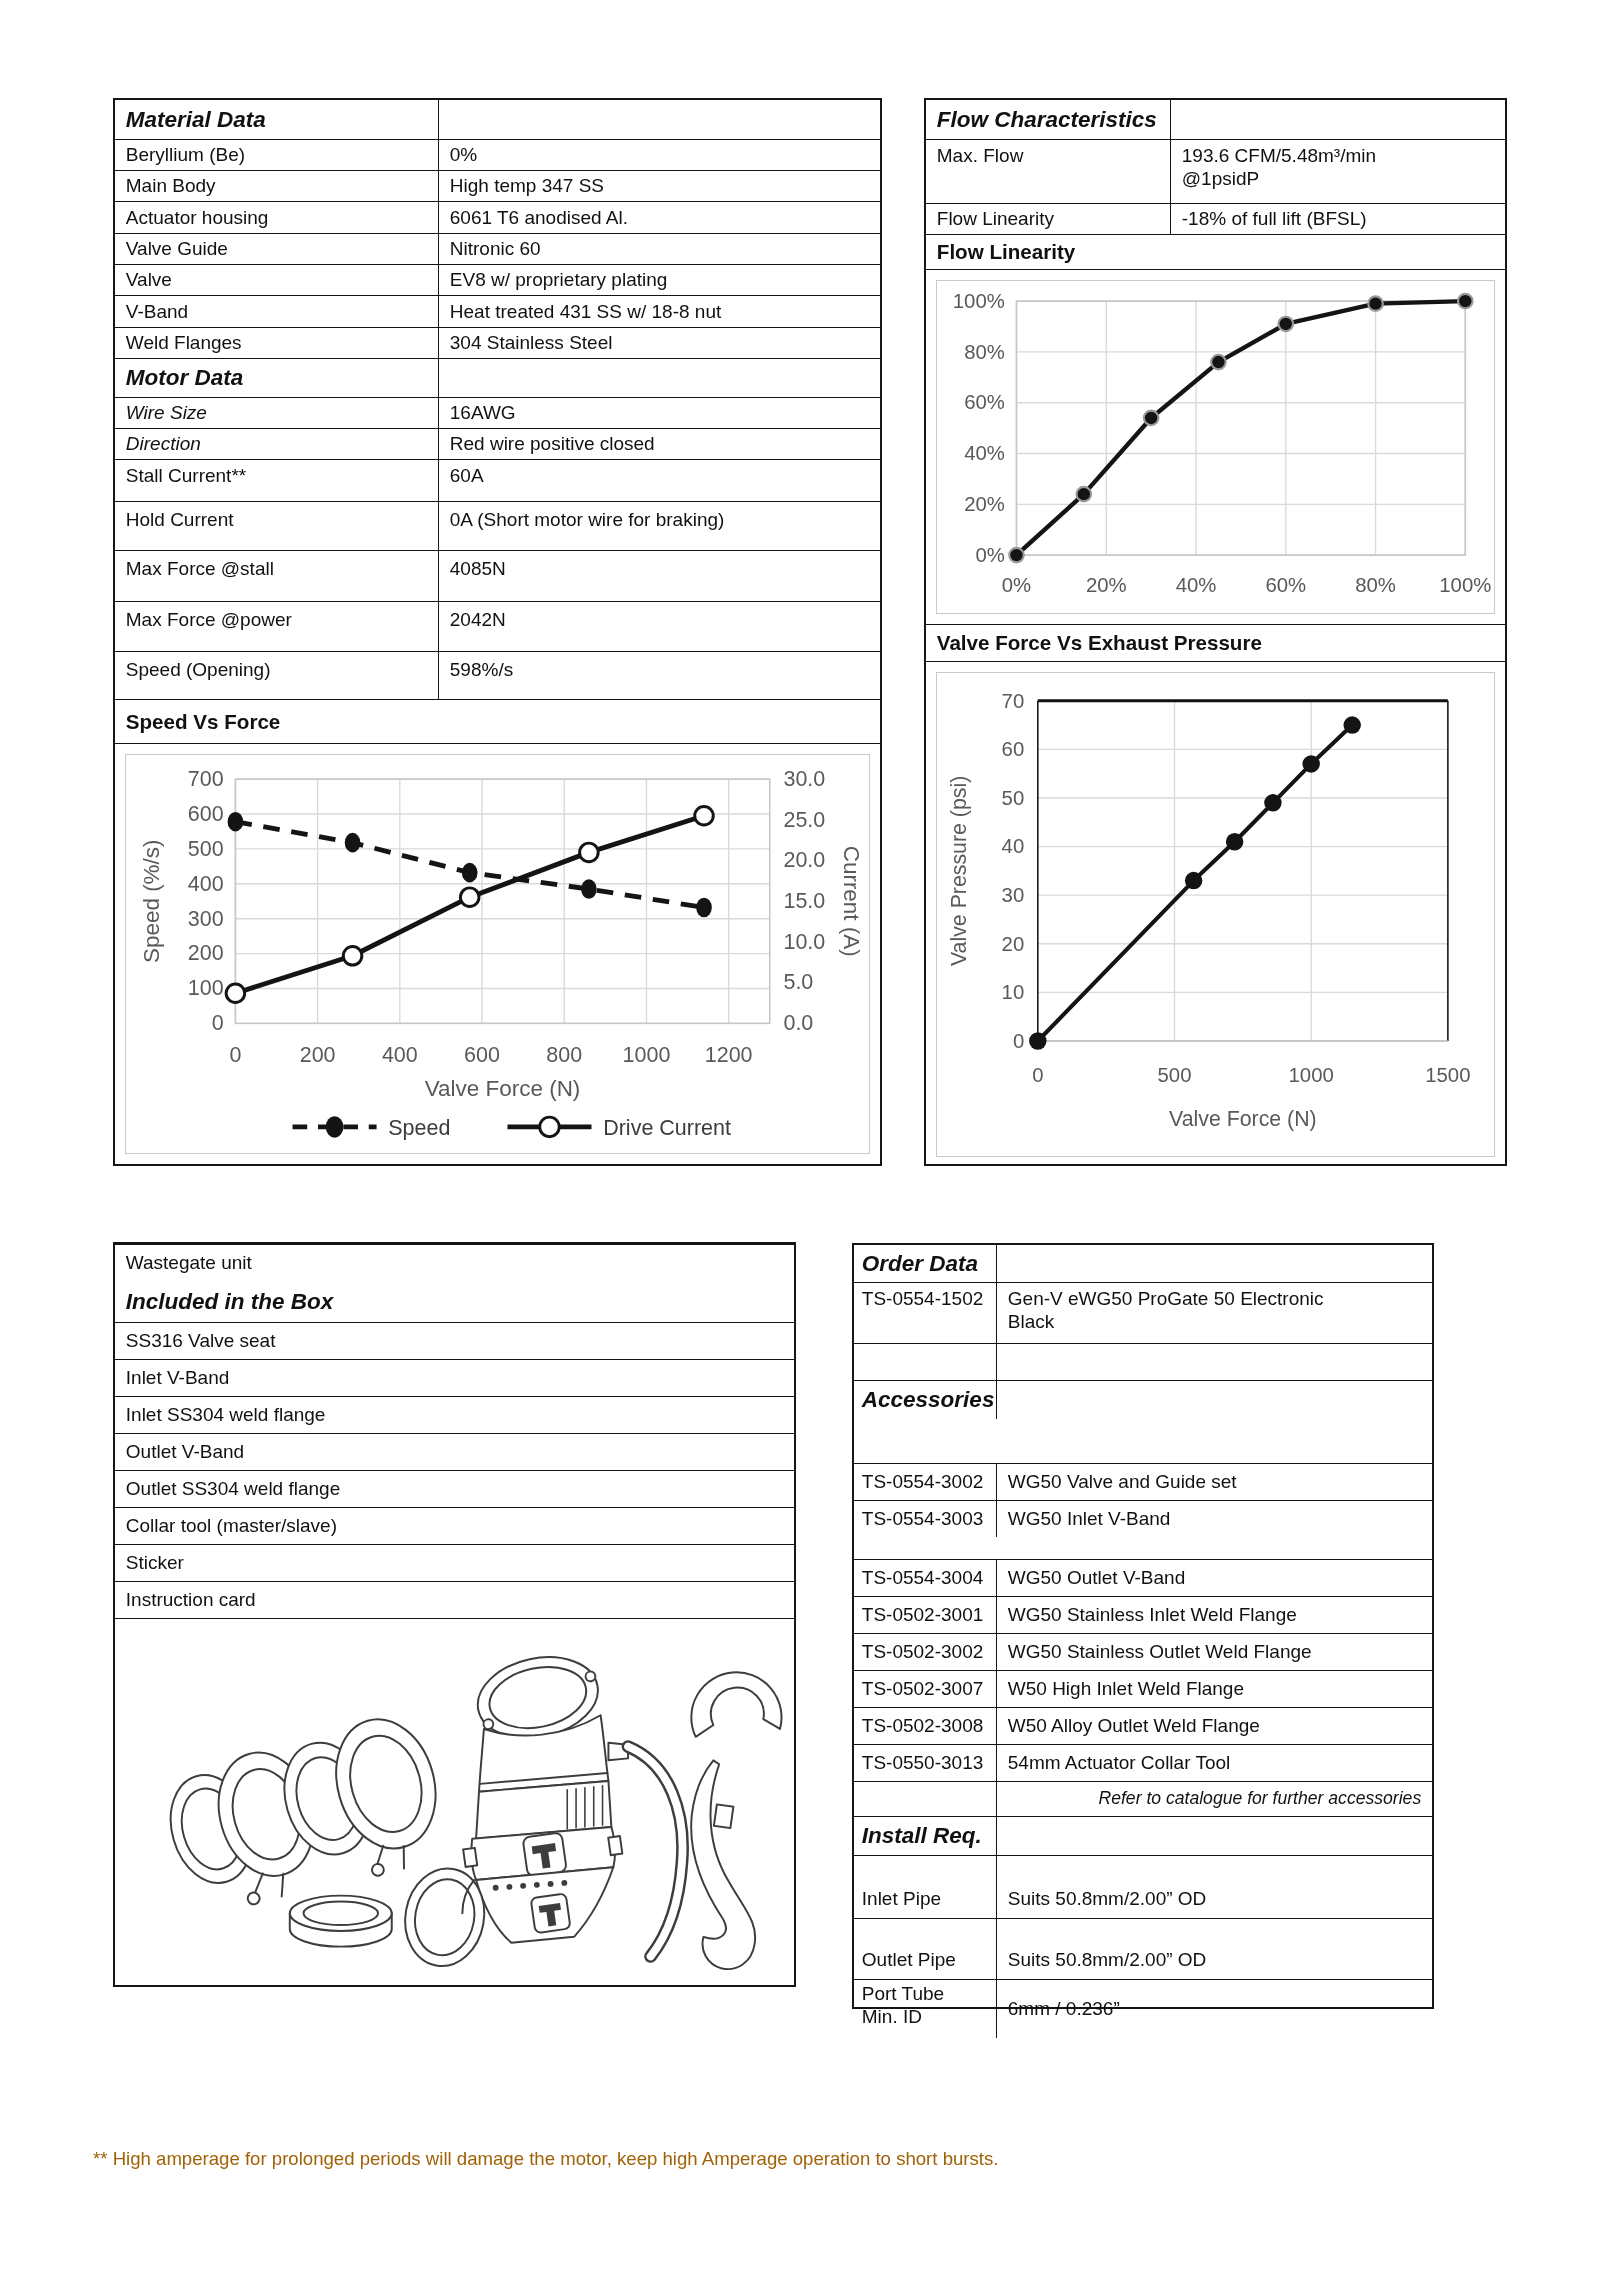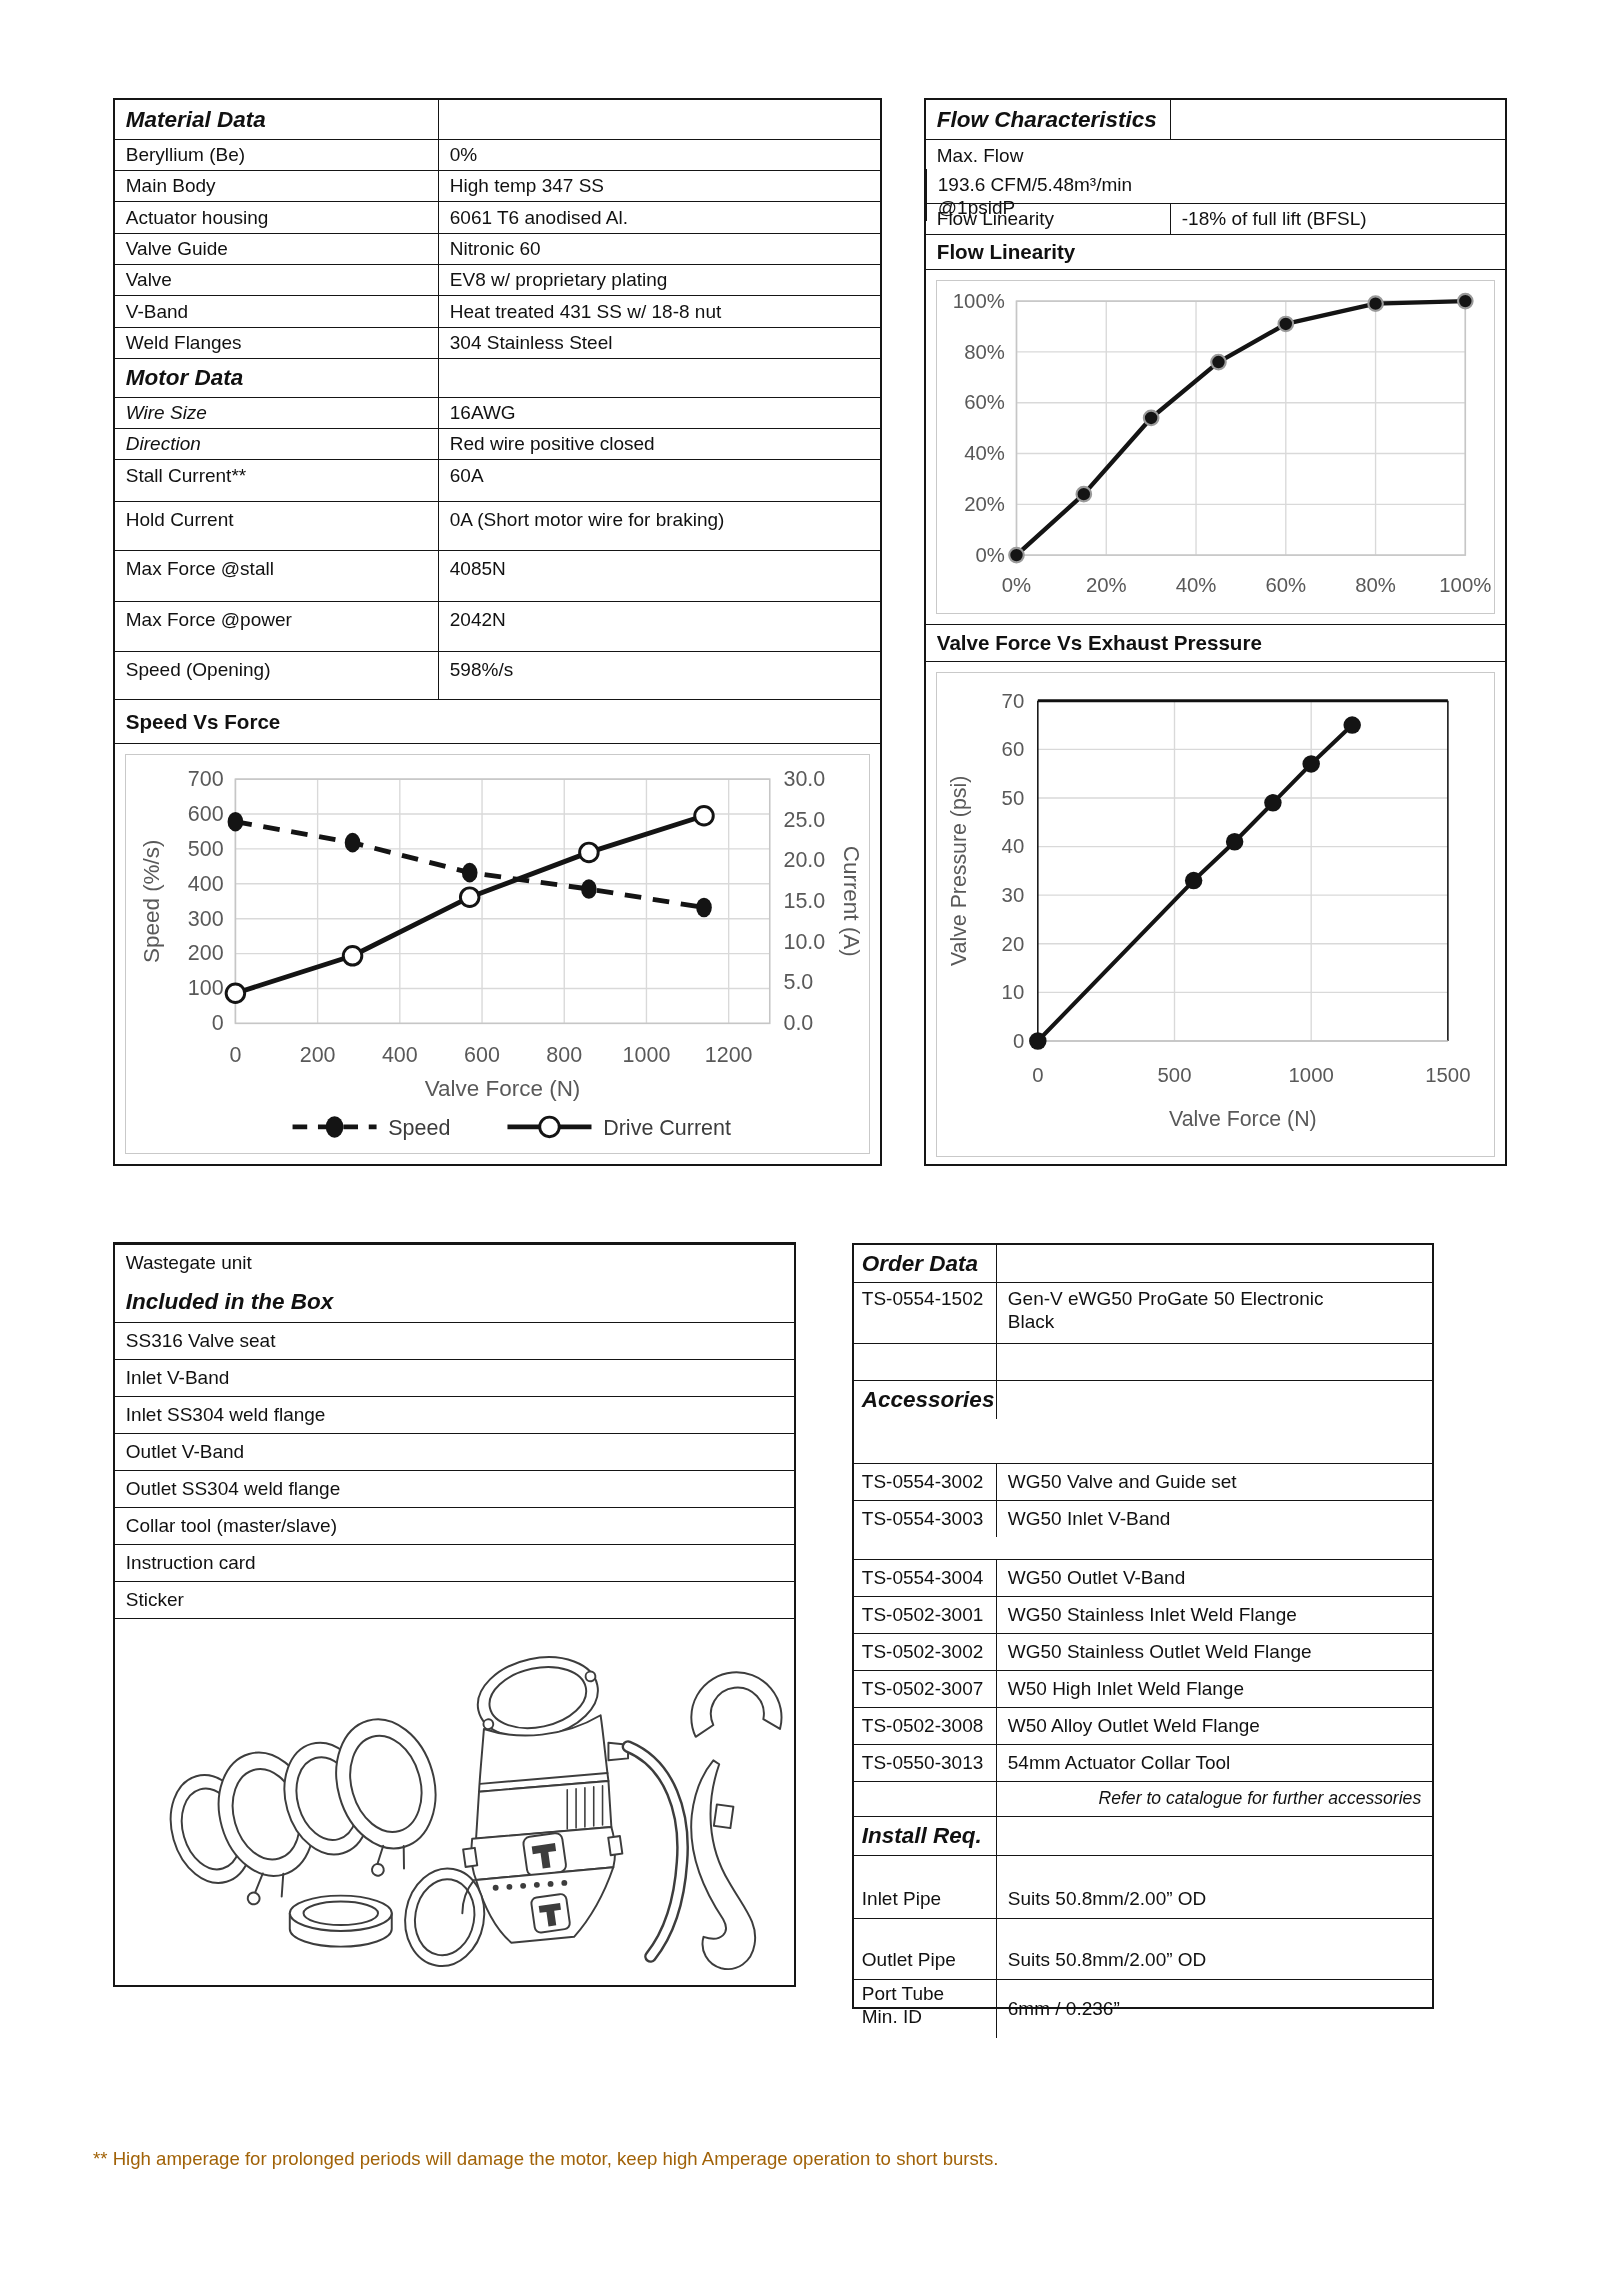--- a/index.html
+++ b/index.html
@@ -169,21 +169,21 @@
           </svg>
       </div>
     </div>
   </div>
 
   <div class="block rtab" style="left:924px;top:98px;width:583px;height:1068px;">
     <div class="trow first" style="height:39px;">
       <div class="cell hdr c1" style="font-style:italic;font-weight:bold;">Flow Characteristics</div>
       <div class="cell c2"></div>
     </div>
-    <div class="trow" style="height:64px;flex-direction:column;">
+    <div class="trow" style="height:64px;">
       <div class="cell c1" style="align-items:flex-start;padding-top:3.9px;">Max. Flow</div>
       <div class="cell c2" style="align-items:flex-start;padding-top:3.9px;">193.6 CFM/5.48m³/min
 @1psidP</div>
     </div>
     <div class="trow" style="height:31px;">
       <div class="cell c1">Flow Linearity</div>
       <div class="cell c2">-18% of full lift (BFSL)</div>
     </div>
     <div class="trow" style="height:35px;">
       <div class="cell charthdr" style="flex:1;">Flow Linearity</div>
@@ -292,24 +292,24 @@
     <div class="trow" style="height:37px;">
         <div class="cell" style="flex:1;">Outlet V-Band</div>
       </div>
     <div class="trow" style="height:37px;">
         <div class="cell" style="flex:1;">Outlet SS304 weld flange</div>
       </div>
     <div class="trow" style="height:37px;">
         <div class="cell" style="flex:1;">Collar tool (master/slave)</div>
       </div>
     <div class="trow" style="height:37px;">
+        <div class="cell" style="flex:1;">Sticker</div>
+      </div>
+    <div class="trow" style="height:37px;">
         <div class="cell" style="flex:1;">Instruction card</div>
-      </div>
-    <div class="trow" style="height:37px;">
-        <div class="cell" style="flex:1;">Sticker</div>
       </div>
     <div class="illu">
       <svg width="667" height="351" viewBox="0 0 680 358">
         <g stroke="#3d3d3d" stroke-width="2" fill="#fff" stroke-linejoin="round" stroke-linecap="round">
 
           <g transform="rotate(-16 92 206)">
             <ellipse cx="92" cy="206" rx="40" ry="56"></ellipse>
               <ellipse cx="92" cy="206" rx="29" ry="42"></ellipse>
           </g>
 

